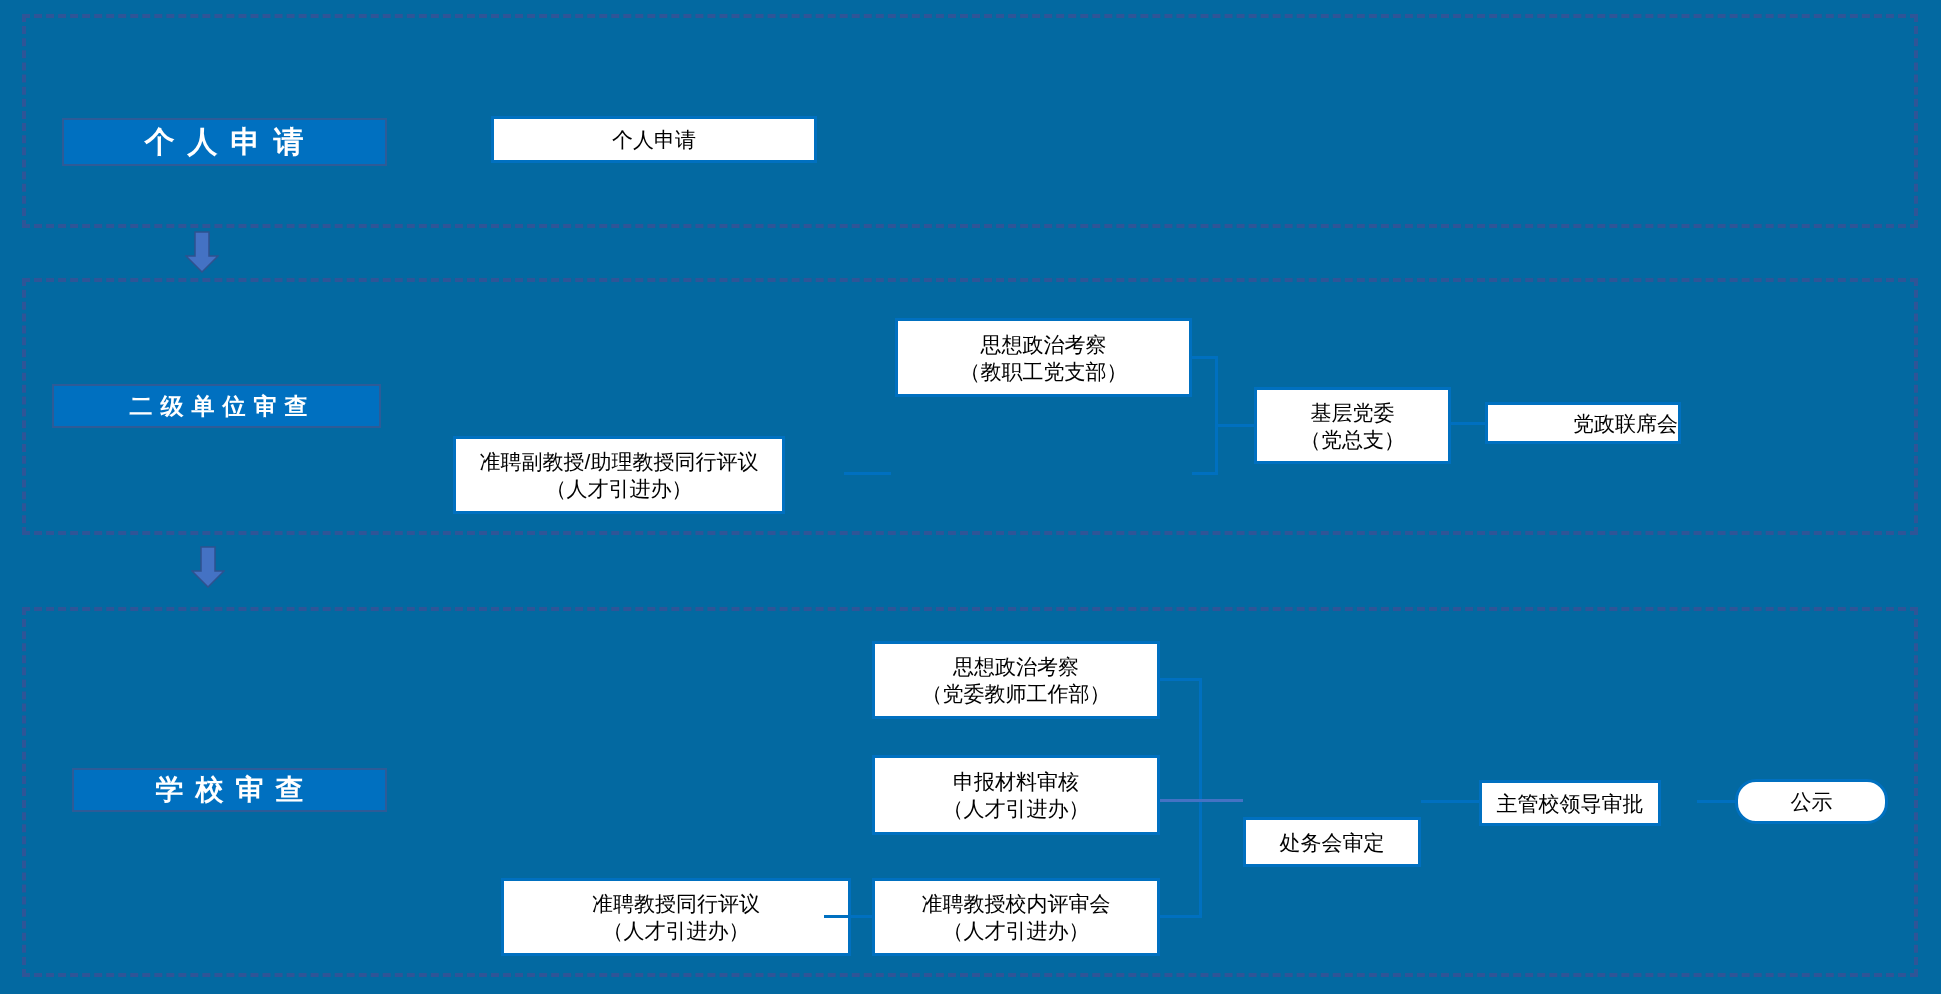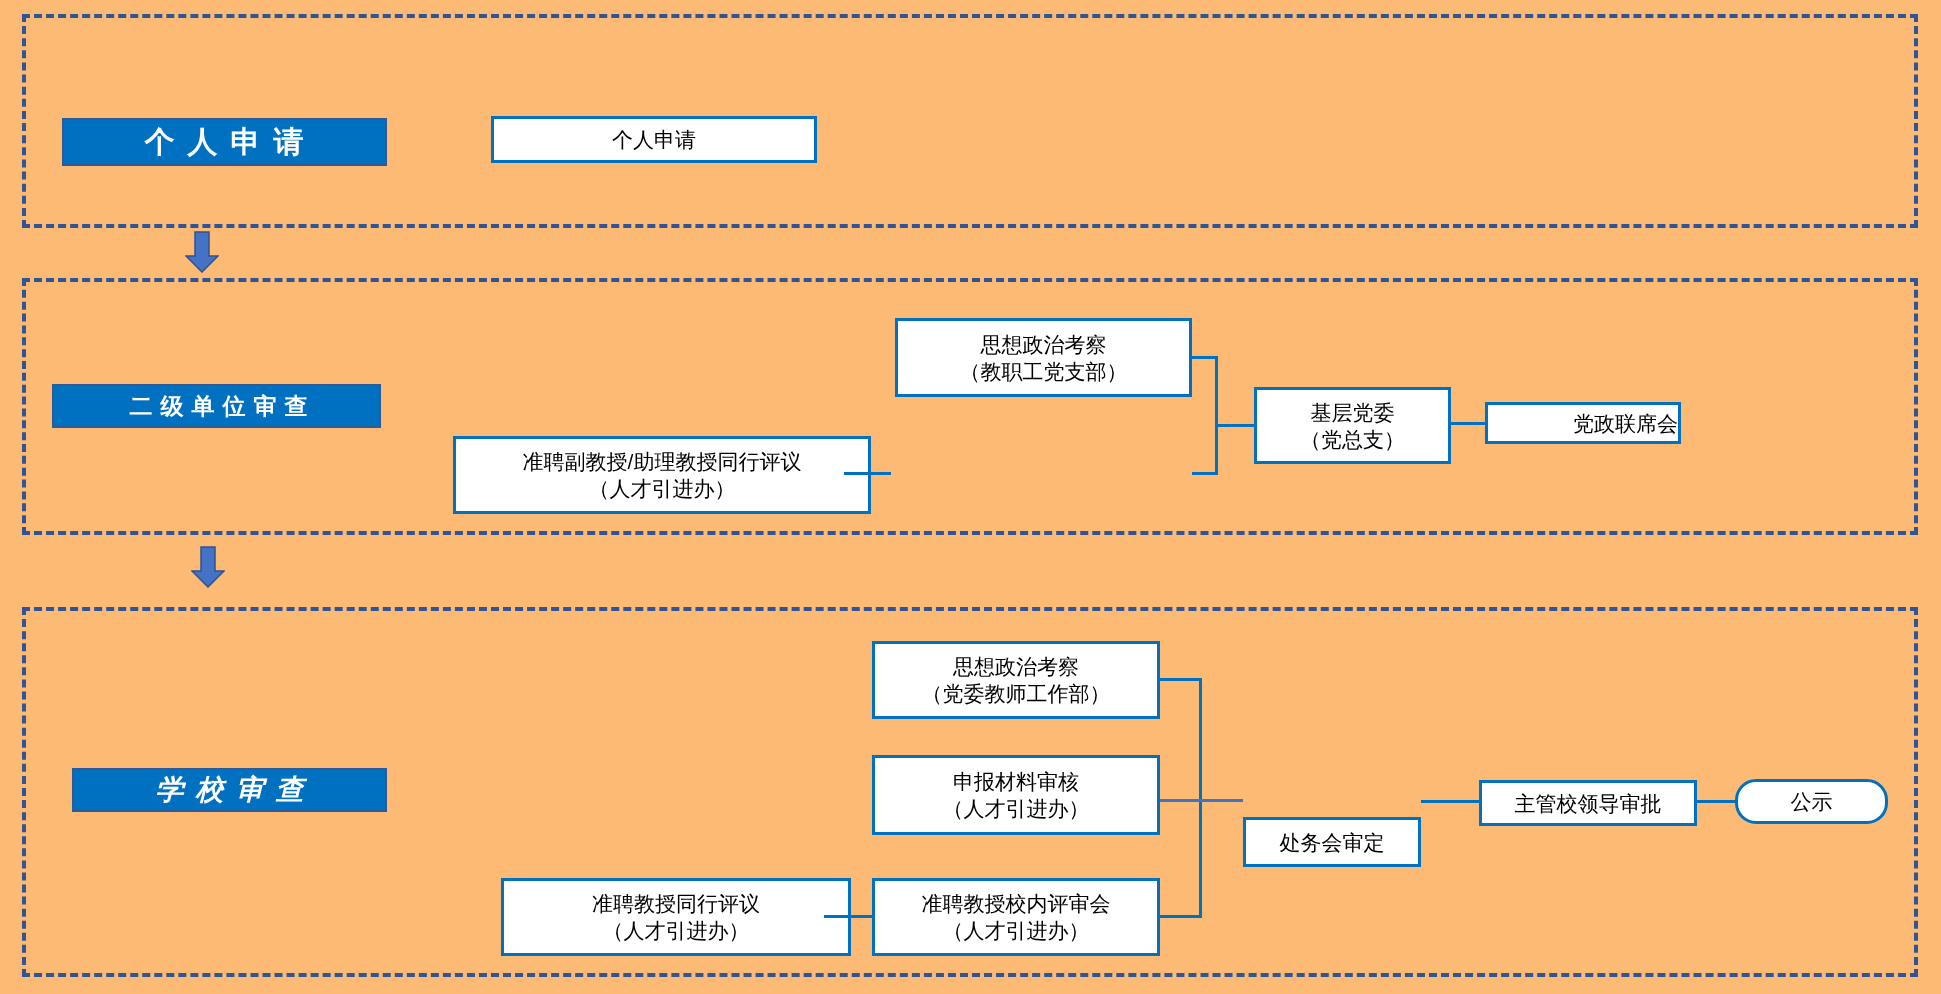--- a/index.html
+++ b/index.html
@@ -1,17 +1,17 @@
 <!DOCTYPE html>
 <html><head>
 <meta charset="utf-8">
 <style>
   html,body{margin:0;padding:0;background:#ffffff;}
   #canvas{
-    position:relative;width:1941px;height:994px;background:#fdba74;overflow:hidden;
+    position:relative;width:1941px;height:994px;background:#0369a1;overflow:hidden;
     font-family:"Liberation Sans","DejaVu Sans",sans-serif;
   }
   .section{position:absolute;border:4px dashed #2F5597;box-sizing:border-box;background:transparent;}
   .stage{
     position:absolute;background:#0070C0;border:2px solid #2E5B97;box-sizing:border-box;
     color:#ffffff;font-weight:bold;display:flex;align-items:center;justify-content:center;
     text-align:center;white-space:nowrap;
   }
   .stage .txt{transform:translateX(6px);}
   .node{
@@ -46,21 +46,21 @@
 
   <div class="stage" style="left:52px;top:384px;width:329px;height:44px;font-size:23px;letter-spacing:8px;">
     <span class="txt">二级单位审查</span>
   </div>
 
   <div class="node" style="left:895px;top:318px;width:297px;height:79px;">
     <span>思想政治考察</span>
     <span>（教职工党支部）</span>
   </div>
 
-  <div class="node" style="left:453px;top:436px;width:418px;height:78px;">
+  <div class="node" style="left:453px;top:436px;width:332px;height:78px;">
     <span>准聘副教授/助理教授同行评议</span>
     <span>（人才引进办）</span>
   </div>
 
 
   <div class="node" style="left:1254px;top:387px;width:197px;height:77px;">
     <span>基层党委</span>
     <span>（党总支）</span>
   </div>
 
@@ -74,21 +74,21 @@
   <div class="conn" style="left:1215px;top:356px;width:3px;height:119px;"></div>
   <div class="conn" style="left:1218px;top:424px;width:36px;height:3px;"></div>
   <div class="conn" style="left:1451px;top:422px;width:34px;height:3px;"></div>
 
   <svg class="flow-arrow" style="left:191px;top:546px;" width="34" height="42" viewBox="0 0 34 42">
     <path d="M10 1 H24 V25 H33 L17 41 L1 25 H10 Z" fill="#4472C4" stroke="#2F528F" stroke-width="1.5"></path>
   </svg>
 
   <div class="section" style="left:22px;top:607px;width:1896px;height:370px;"></div>
 
-  <div class="stage" style="left:72px;top:768px;width:315px;height:44px;font-size:28px;letter-spacing:12px;font-style:italic;">
+  <div class="stage" style="left:72px;top:768px;width:315px;height:44px;font-size:28px;letter-spacing:12px;">
     <span class="txt">学校审查</span>
   </div>
 
   <div class="node" style="left:872px;top:641px;width:288px;height:78px;">
     <span>思想政治考察</span>
     <span>（党委教师工作部）</span>
   </div>
 
   <div class="node" style="left:872px;top:755px;width:288px;height:80px;">
     <span>申报材料审核</span>
@@ -102,21 +102,21 @@
 
   <div class="node" style="left:872px;top:878px;width:288px;height:78px;">
     <span>准聘教授校内评审会</span>
     <span>（人才引进办）</span>
   </div>
 
   <div class="node" style="left:1243px;top:817px;width:178px;height:50px;">
     <span>处务会审定</span>
   </div>
 
-  <div class="node" style="left:1479px;top:780px;width:218px;height:46px;">
+  <div class="node" style="left:1479px;top:780px;width:182px;height:46px;">
     <span>主管校领导审批</span>
   </div>
 
   <div class="node" style="left:1735px;top:779px;width:153px;height:45px;border-radius:21px;">
     <span>公示</span>
   </div>
 
   <div class="conn" style="left:1160px;top:678px;width:42px;height:3px;"></div>
   <div class="conn" style="left:1199px;top:678px;width:3px;height:240px;"></div>
   <div class="conn straight" style="left:1160px;top:799px;width:83px;height:3px;"></div>

